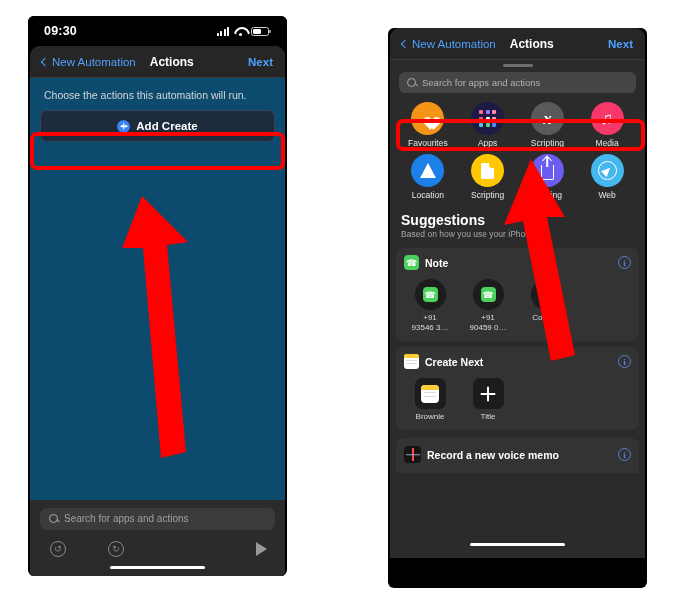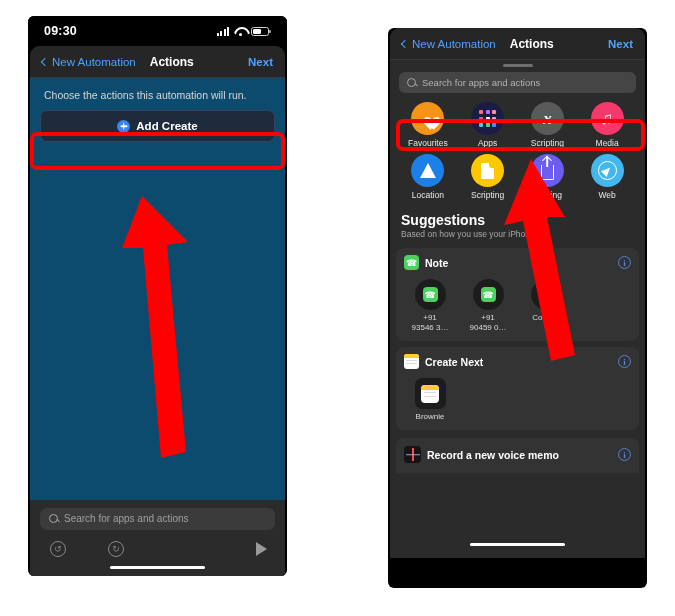--- a/index.html
+++ b/index.html
@@ -421,20 +421,26 @@
             <div class="chip">
               <span class="chip-ic sqr">
                   <span class="note-big">
                     <i></i>
                     <b></b>
                     <b></b>
                   </span>
                 </span>
               <span class="chip-lbl">Brownie</span>
             </div>
+            <div class="chip">
+              <span class="chip-ic sqr">
+                  <span class="plus-glyph"></span>
+                </span>
+              <span class="chip-lbl">Title</span>
+            </div>
           </div>
         </div>
 
         <div class="memo-card">
           <div class="sug-row">
             <span class="memo-ic"></span>
             <span class="sug-name">Record a new voice memo</span>
             <span class="info-i">i</span>
           </div>
         </div>

